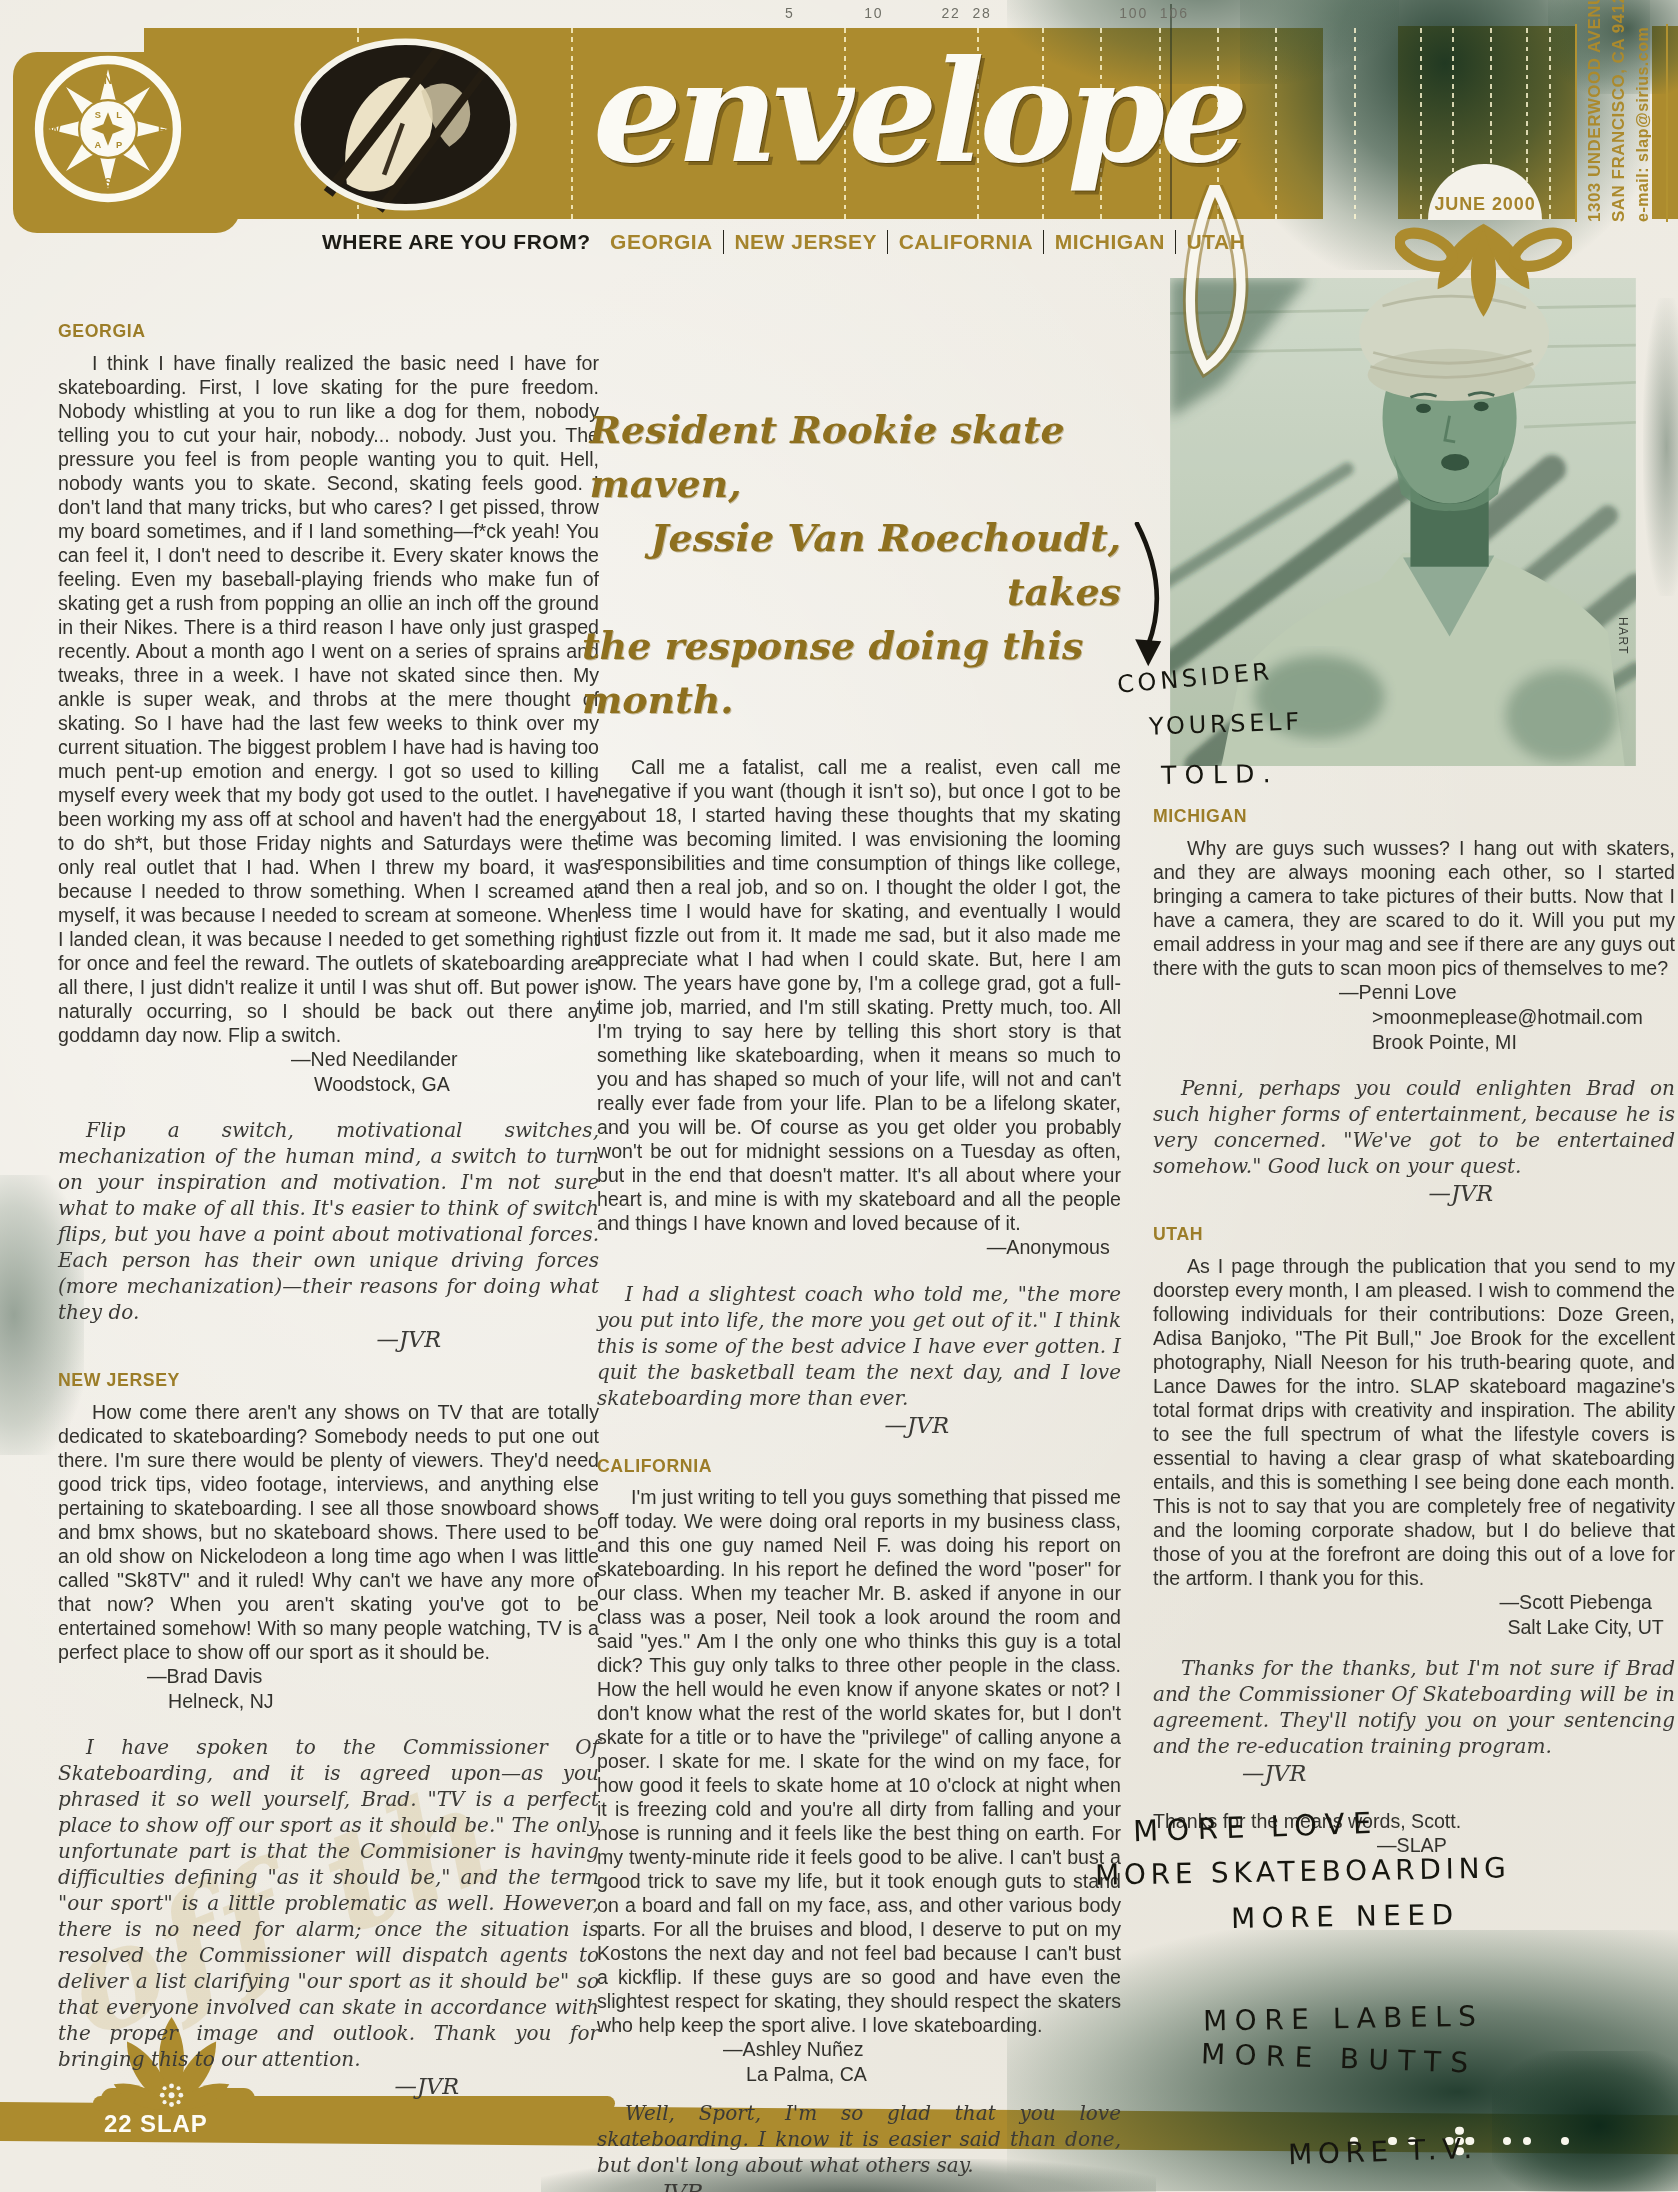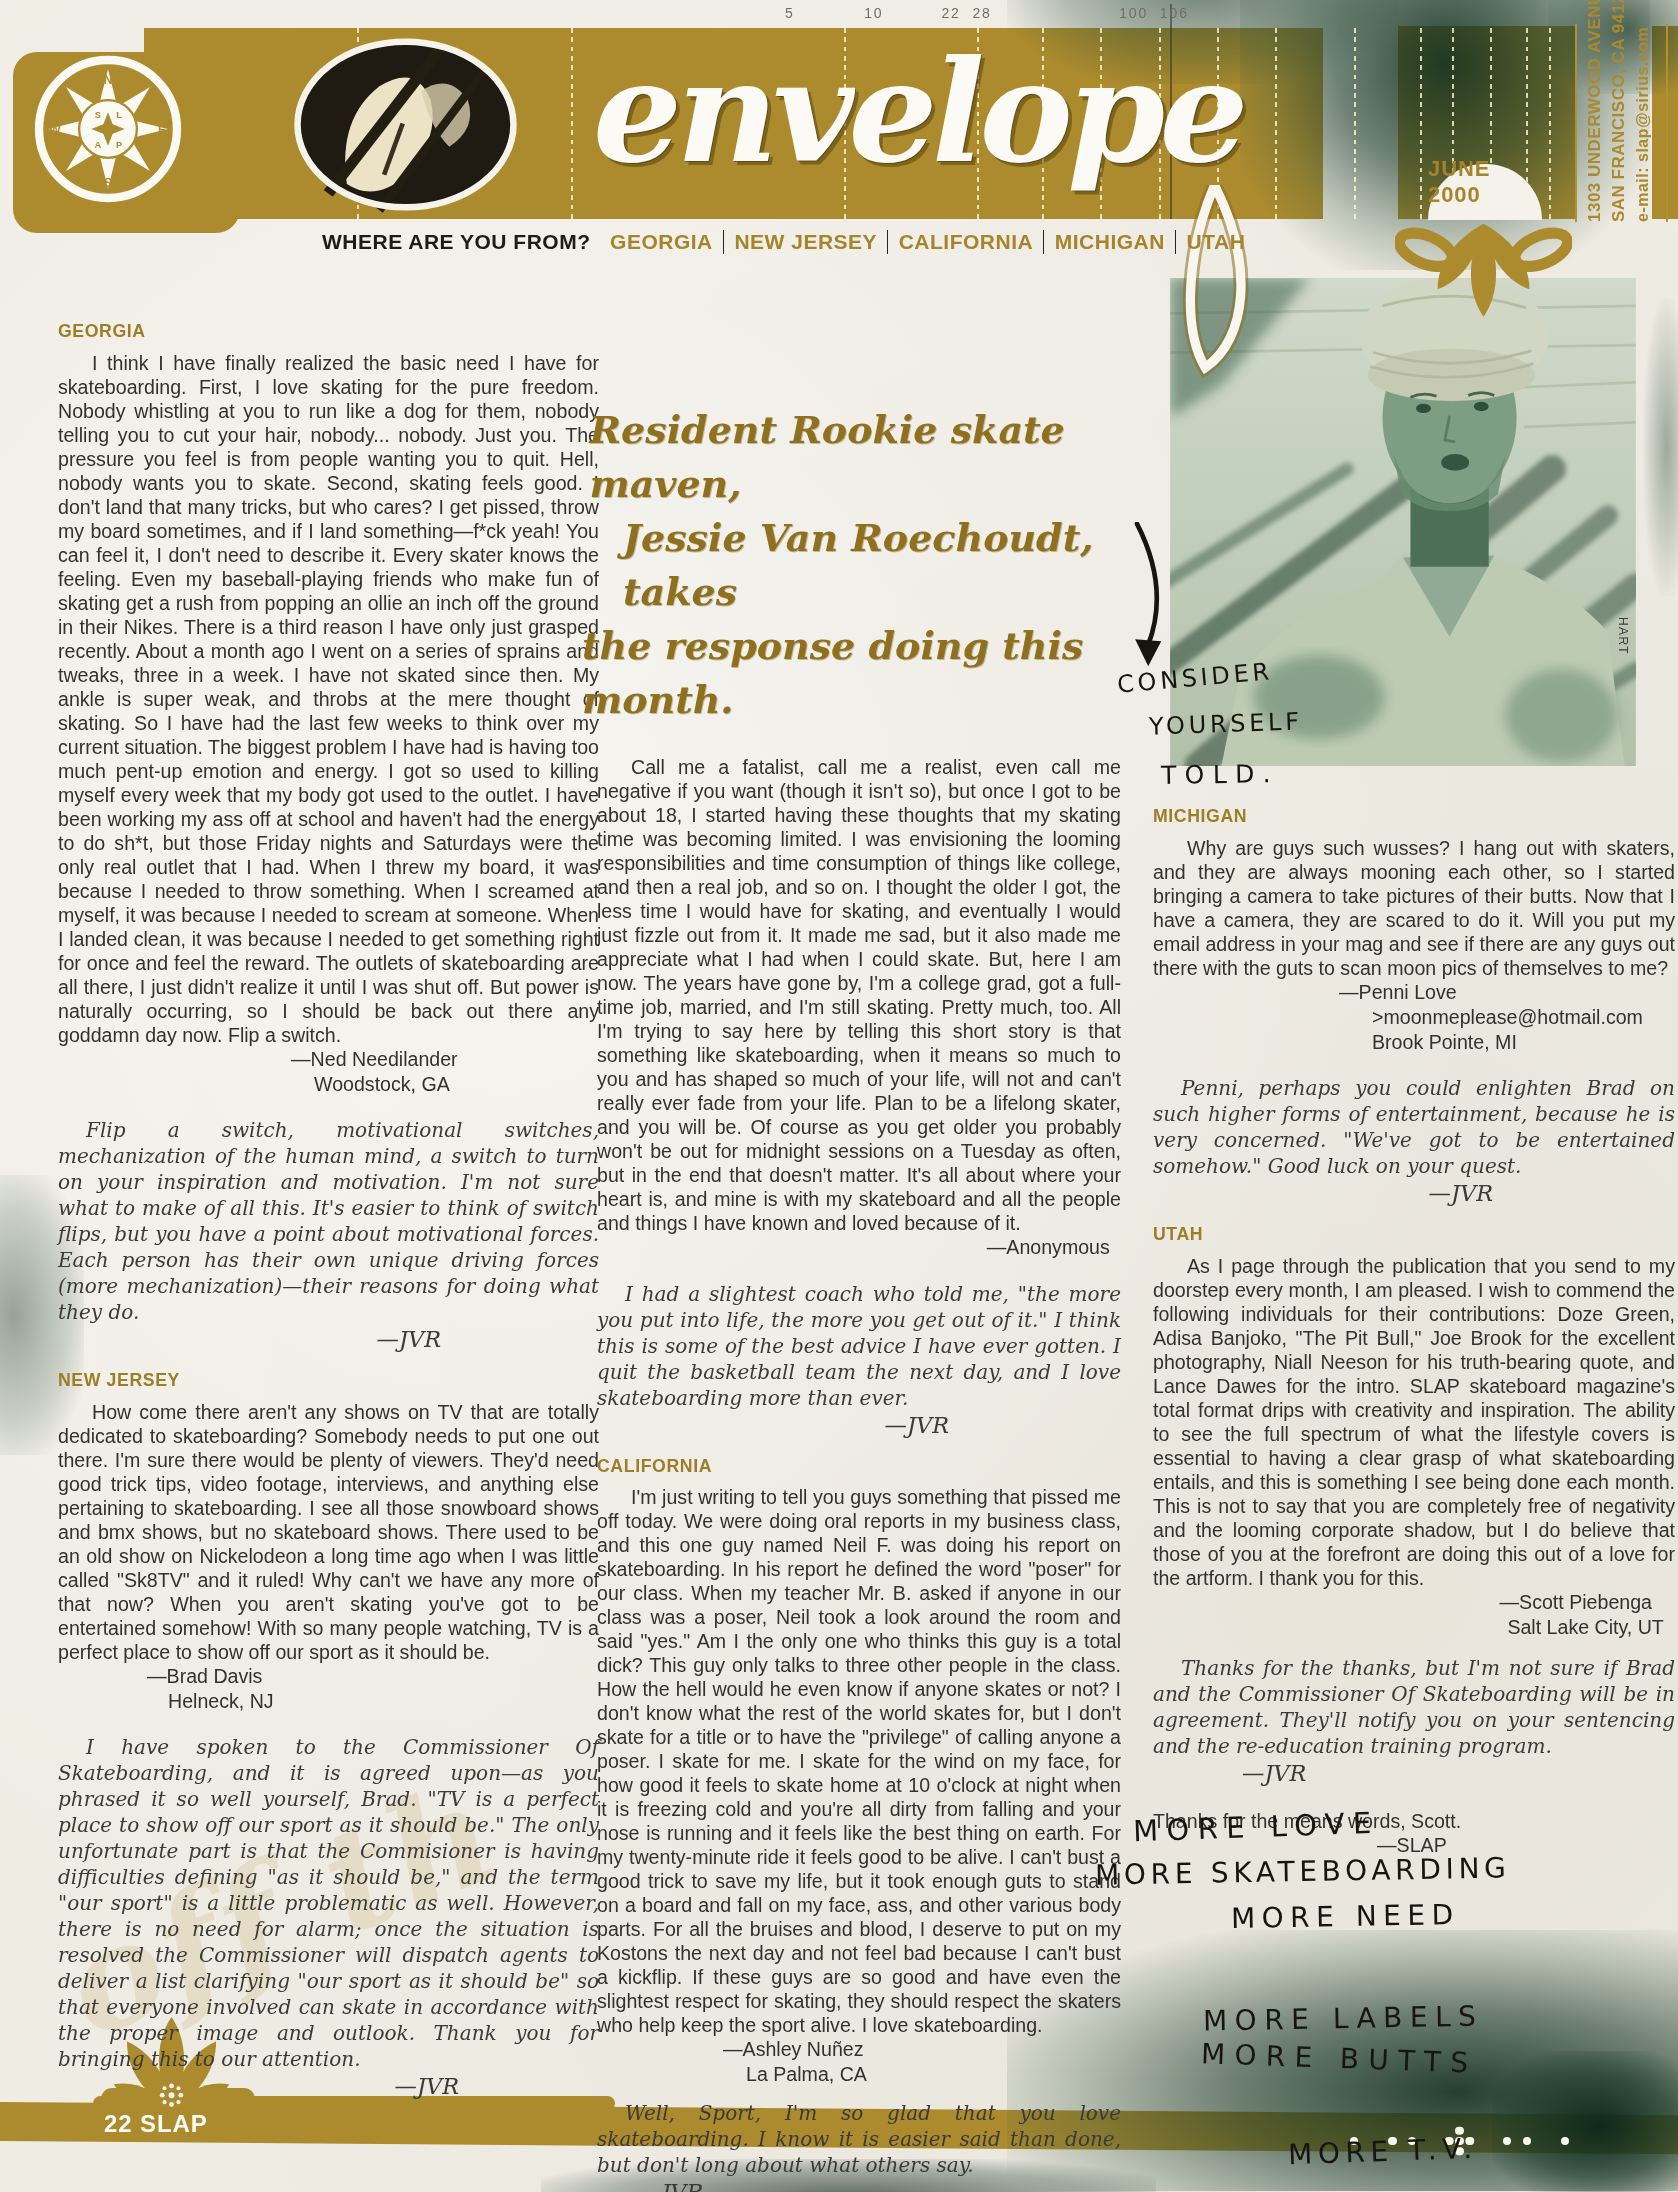--- a/index.html
+++ b/index.html
@@ -21,21 +21,21 @@
   .dial{left:785px;top:4.7px;font-size:14px;letter-spacing:1.9px;color:#6f6f66;white-space:pre;z-index:6;}
   .dial-line{position:absolute;top:28px;width:1.9px;height:191px;z-index:3;
        background:repeating-linear-gradient(to bottom,rgba(255,248,210,.8) 0 4.7px,rgba(255,248,210,0) 4.7px 9.3px);}
   .dial-line-dark{position:absolute;left:1170px;top:3.7px;width:1.9px;height:215px;background:rgba(45,45,30,.55);z-index:3;}
   .where-row{left:322px;top:230px;display:flex;align-items:center;font-weight:bold;font-size:21px;z-index:5;}
   .where-q{color:#1d1c16;margin-right:9.3px;letter-spacing:0.5px;}
   .state{color:#a5842c;padding:0 10.3px;letter-spacing:0.5px;}
   .state + .state{border-left:1.9px solid #26251d;}
   .june-badge{left:1428px;top:164px;width:114px;height:56px;border-radius:57px 57px 0 0;
        background:#f4f2ea;z-index:4;display:flex;align-items:flex-end;justify-content:center;}
-  .june-badge span{font-weight:bold;font-size:22px;color:#a5842c;letter-spacing:0.9px;padding-bottom:12px;}
+  .june-badge span{font-weight:bold;font-size:18px;color:#a5842c;letter-spacing:0.9px;padding-bottom:5px;}
   .addr{left:1575px;top:24px;height:198px;width:78px;z-index:5;display:flex;
         border-left:2.8px double #b29230;border-right:2.8px double #b29230;padding:0 5.6px;}
   .addr-inner{writing-mode:vertical-rl;transform:rotate(180deg);color:#ab8a2d;font-weight:bold;
         font-size:17px;line-height:24px;white-space:nowrap;letter-spacing:0.5px;}
   .addr-inner .em{font-size:16px;}
   
   .col{position:absolute;color:#32312c;font-size:19.6px;line-height:24px;text-align:justify;z-index:5;}
   .state-head{font-weight:bold;color:#9c7d28;font-size:17.7px;letter-spacing:0.6px;text-align:left;margin:15px 0 7.5px;}
   .letter-body{text-indent:34px;}
   .sig{line-height:25px;text-align:left;text-indent:0;}
@@ -253,21 +253,21 @@
     <div class="letter-body">How come there aren't any shows on TV that are totally dedicated to skateboarding? Somebody needs to put one out there. I'm sure there would be plenty of viewers. They'd need good trick tips, video footage, interviews, and anything else pertaining to skateboarding. I see all those snowboard shows and bmx shows, but no skateboard shows. There used to be an old show on Nickelodeon a long time ago when I was little called "Sk8TV" and it ruled! Why can't we have any more of that now? When you aren't skating you've got to be entertained somehow! With so many people watching, TV is a perfect place to show off our sport as it should be.</div>
     <div class="sig sig-nj">—Brad Davis</div>
     <div class="sig sig-nj" style="margin-left:110px;">Helneck, NJ</div>
     <div class="reply">I have spoken to the Commissioner Of Skateboarding, and it is agreed upon—as you phrased it so well yourself, Brad. "TV is a perfect place to show off our sport as it should be." The only unfortunate part is that the Commisioner is having difficulties defining "as it should be," and the term "our sport" is a little problematic as well. However, there is no need for alarm; once the situation is resolved the Commissioner will dispatch agents to deliver a list clarifying "our sport as it should be" so that everyone involved can skate in accordance with the proper image and outlook. Thank you for bringing this to our attention.</div>
     <div class="jvr jvr-r" style="padding-right:140px;">—JVR</div>
   </div>
 
   <div class="col" style="left:597px;top:403px;width:524px;">
     <div class="headline">
       <div style="margin-left:-7.5px;">Resident Rookie skate maven,</div>
-      <div style="margin-left:26px;">Jessie Van Roechoudt, takes</div>
+      <div style="margin-left:26px;text-align:right;">Jessie Van Roechoudt, takes</div>
       <div style="margin-left:-15px;">the response doing this month.</div>
     </div>
     <div class="letter-body" style="margin-top:28px;">Call me a fatalist, call me a realist, even call me negative if you want (though it isn't so), but once I got to be about 18, I started having these thoughts that my skating time was becoming limited. I was envisioning the looming responsibilities and time consumption of things like college, and then a real job, and so on. I thought the older I got, the less time I would have for skating, and eventually I would just fizzle out from it. It made me sad, but it also made me appreciate what I had when I could skate. But, here I am now. The years have gone by, I'm a college grad,  got a full-time job, married, and I'm still skating. Pretty much, too. All I'm trying to say here by telling this short story is that something like skateboarding, when it means so much to you and has shaped so much of your life, will not and can't really ever fade from your life. Plan to be a lifelong skater, and you will be. Of course as you get older you probably won't be out for midnight sessions on a Tuesday as often, but in the end that doesn't matter. It's all about where your heart is, and mine is with my skateboard and all the people and things I have known and loved because of it.</div>
     <div class="sig sig-anon">—Anonymous</div>
     <div class="reply">I had a slightest coach who told me, "the more you put into life, the more you get out of it." I think this is some of the best advice I have ever gotten. I quit the basketball team the next day, and I love skateboarding more than ever.</div>
     <div class="jvr jvr-r" style="padding-right:172px;">—JVR</div>
     <div class="state-head">CALIFORNIA</div>
     <div class="letter-body">I'm just writing to tell you guys something that pissed me off today. We were doing oral reports in my business class, and this one guy named Neil F. was doing his report on skateboarding. In his report he defined the word "poser" for our class. When my teacher Mr. B. asked if anyone in our class was a poser, Neil took a look around the room and said "yes." Am I the only one who thinks this guy is a total dick? This guy only talks to three other people in the class. How the hell would he even know if anyone skates or not? I don't know what the rest of the world skates for, but I don't skate for a title or to have the "privilege" of calling anyone a poser. I skate for me. I skate for the wind on my face, for how good it feels to skate home at 10 o'clock at night when it is freezing cold and you're all dirty from falling and your nose is running and it feels like the best thing on earth. For my twenty-minute ride it feels good to be alive. I can't bust a good trick to save my life, but it took enough guts to stand on a board and fall on my face, ass, and other various body parts. For all the bruises and blood, I deserve to put on my Kostons the next day and not feel bad because I can't bust a kickflip. If these guys are so good and have even the slightest respect for skating, they should respect the skaters who help keep the sport alive. I love skateboarding.</div>
     <div class="sig sig-ca">—Ashley Nuñez</div>
     <div class="sig sig-ca" style="margin-left:149px;">La Palma, CA</div>

